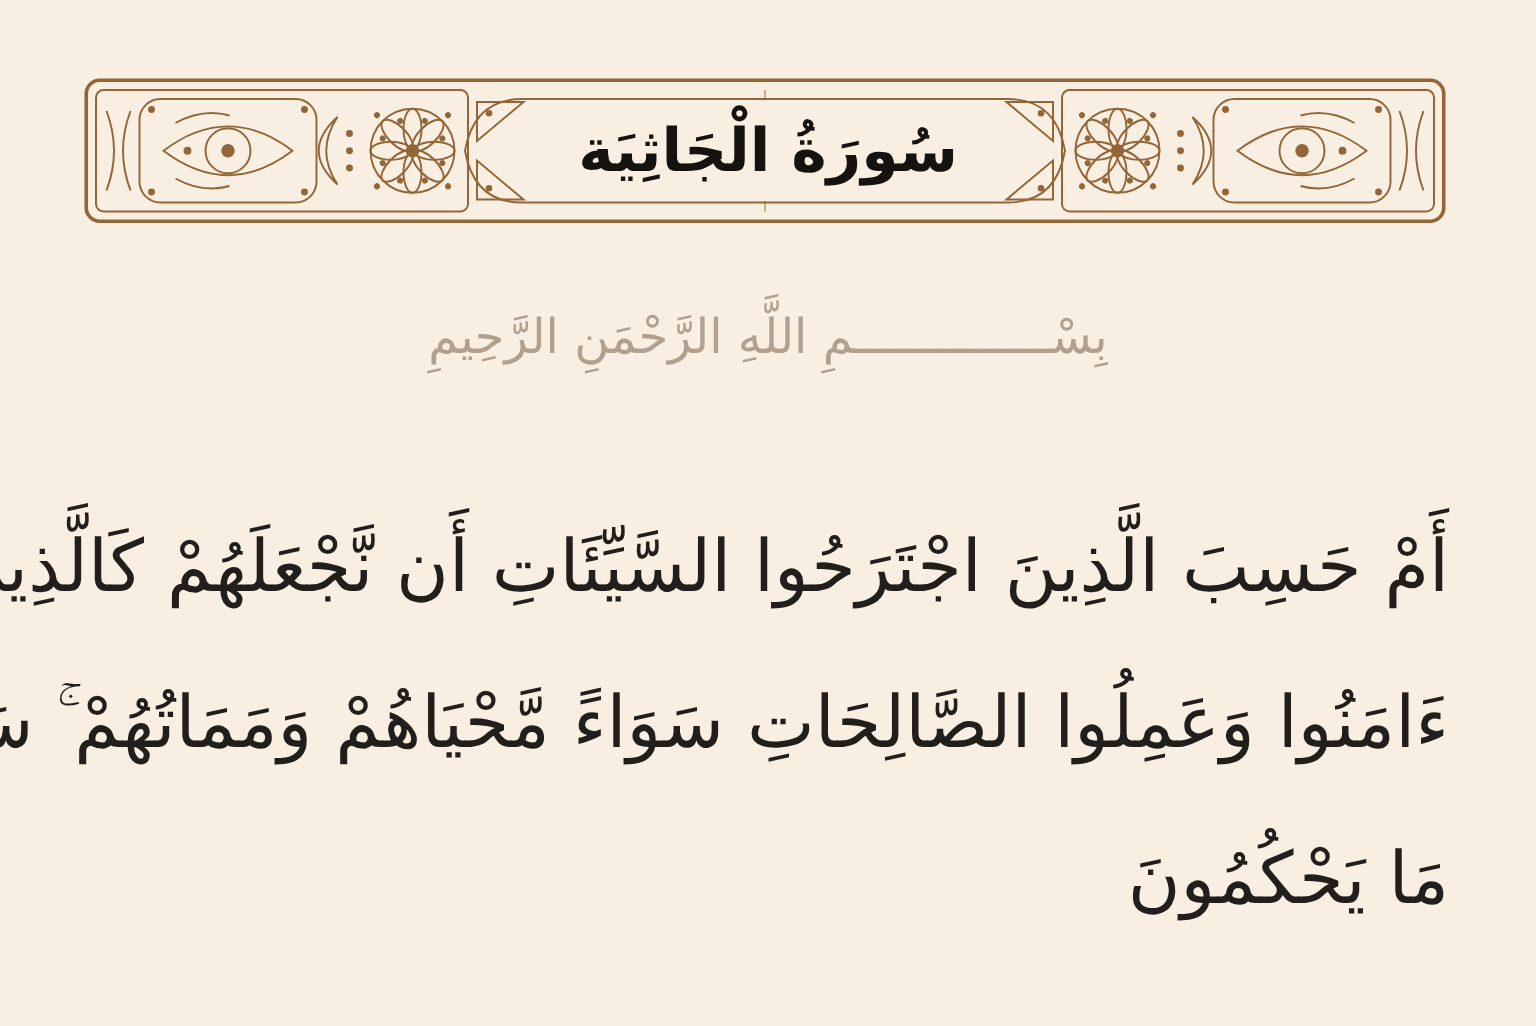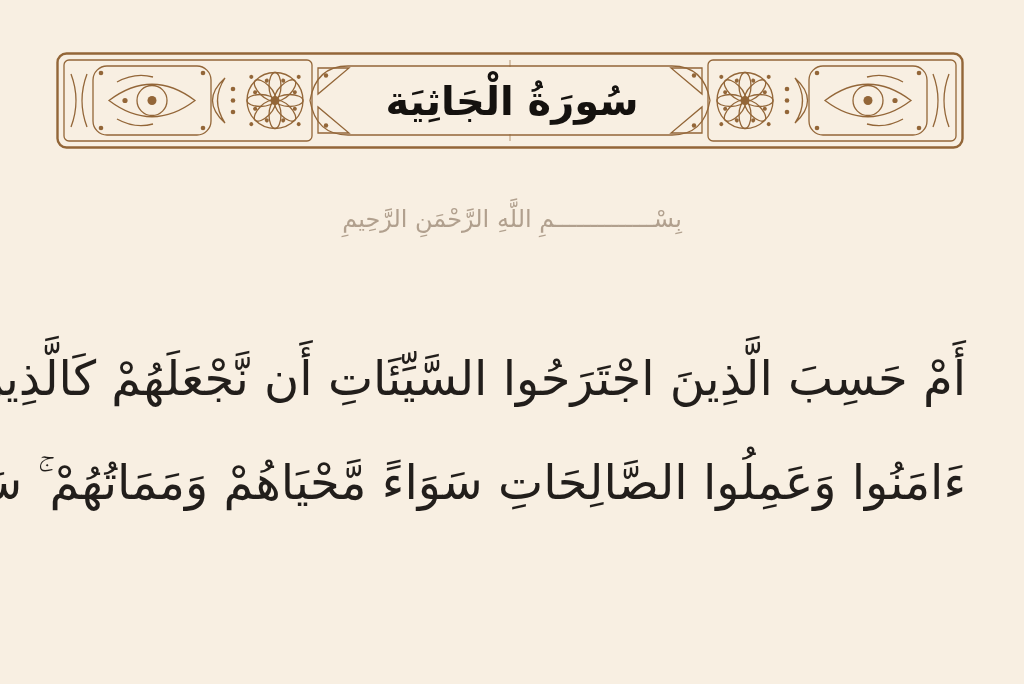--- a/index.html
+++ b/index.html
@@ -22,21 +22,21 @@
     display: flex; align-items: center; justify-content: center;
     font-size: 40px; font-weight: 700; color: #15120f;
     direction: rtl; white-space: nowrap;
     letter-spacing: -1px;
   }
 
   
   .bismillah {
     position: absolute; left: 0; top: 205px; width: 1024px;
     text-align: center; direction: rtl;
-    font-size: 24px; color: #b1a08e; white-space: nowrap;
+    font-size: 32px; color: #b1a08e; white-space: nowrap;
   }
 
   
   .verse-block {
     position: absolute; left: 58px; right: 58px; top: 326px;
     direction: rtl; text-align: right;
     color: #221e1b;
   }
   .verse-line {
     display: block; height: 104px; line-height: 104px;
@@ -132,16 +132,17 @@
   <div class="bismillah">بِسْــــــــــــــمِ اللَّهِ الرَّحْمَنِ الرَّحِيمِ</div>
 
   <div class="verse-block">
     <div class="verse-line">
       <span class="aya-text">أَمْ حَسِبَ الَّذِينَ اجْتَرَحُوا السَّيِّئَاتِ أَن نَّجْعَلَهُمْ كَالَّذِينَ</span>
     </div>
     <div class="verse-line">
       <span class="aya-text">ءَامَنُوا وَعَمِلُوا الصَّالِحَاتِ سَوَاءً مَّحْيَاهُمْ وَمَمَاتُهُمْ ۚ سَاءَ</span>
     </div>
     <div class="verse-line">
+      <span class="aya-text">مَا يَحْكُمُونَ</span>
     </div>
   </div>
 
 </div>
 
 </body></html>

